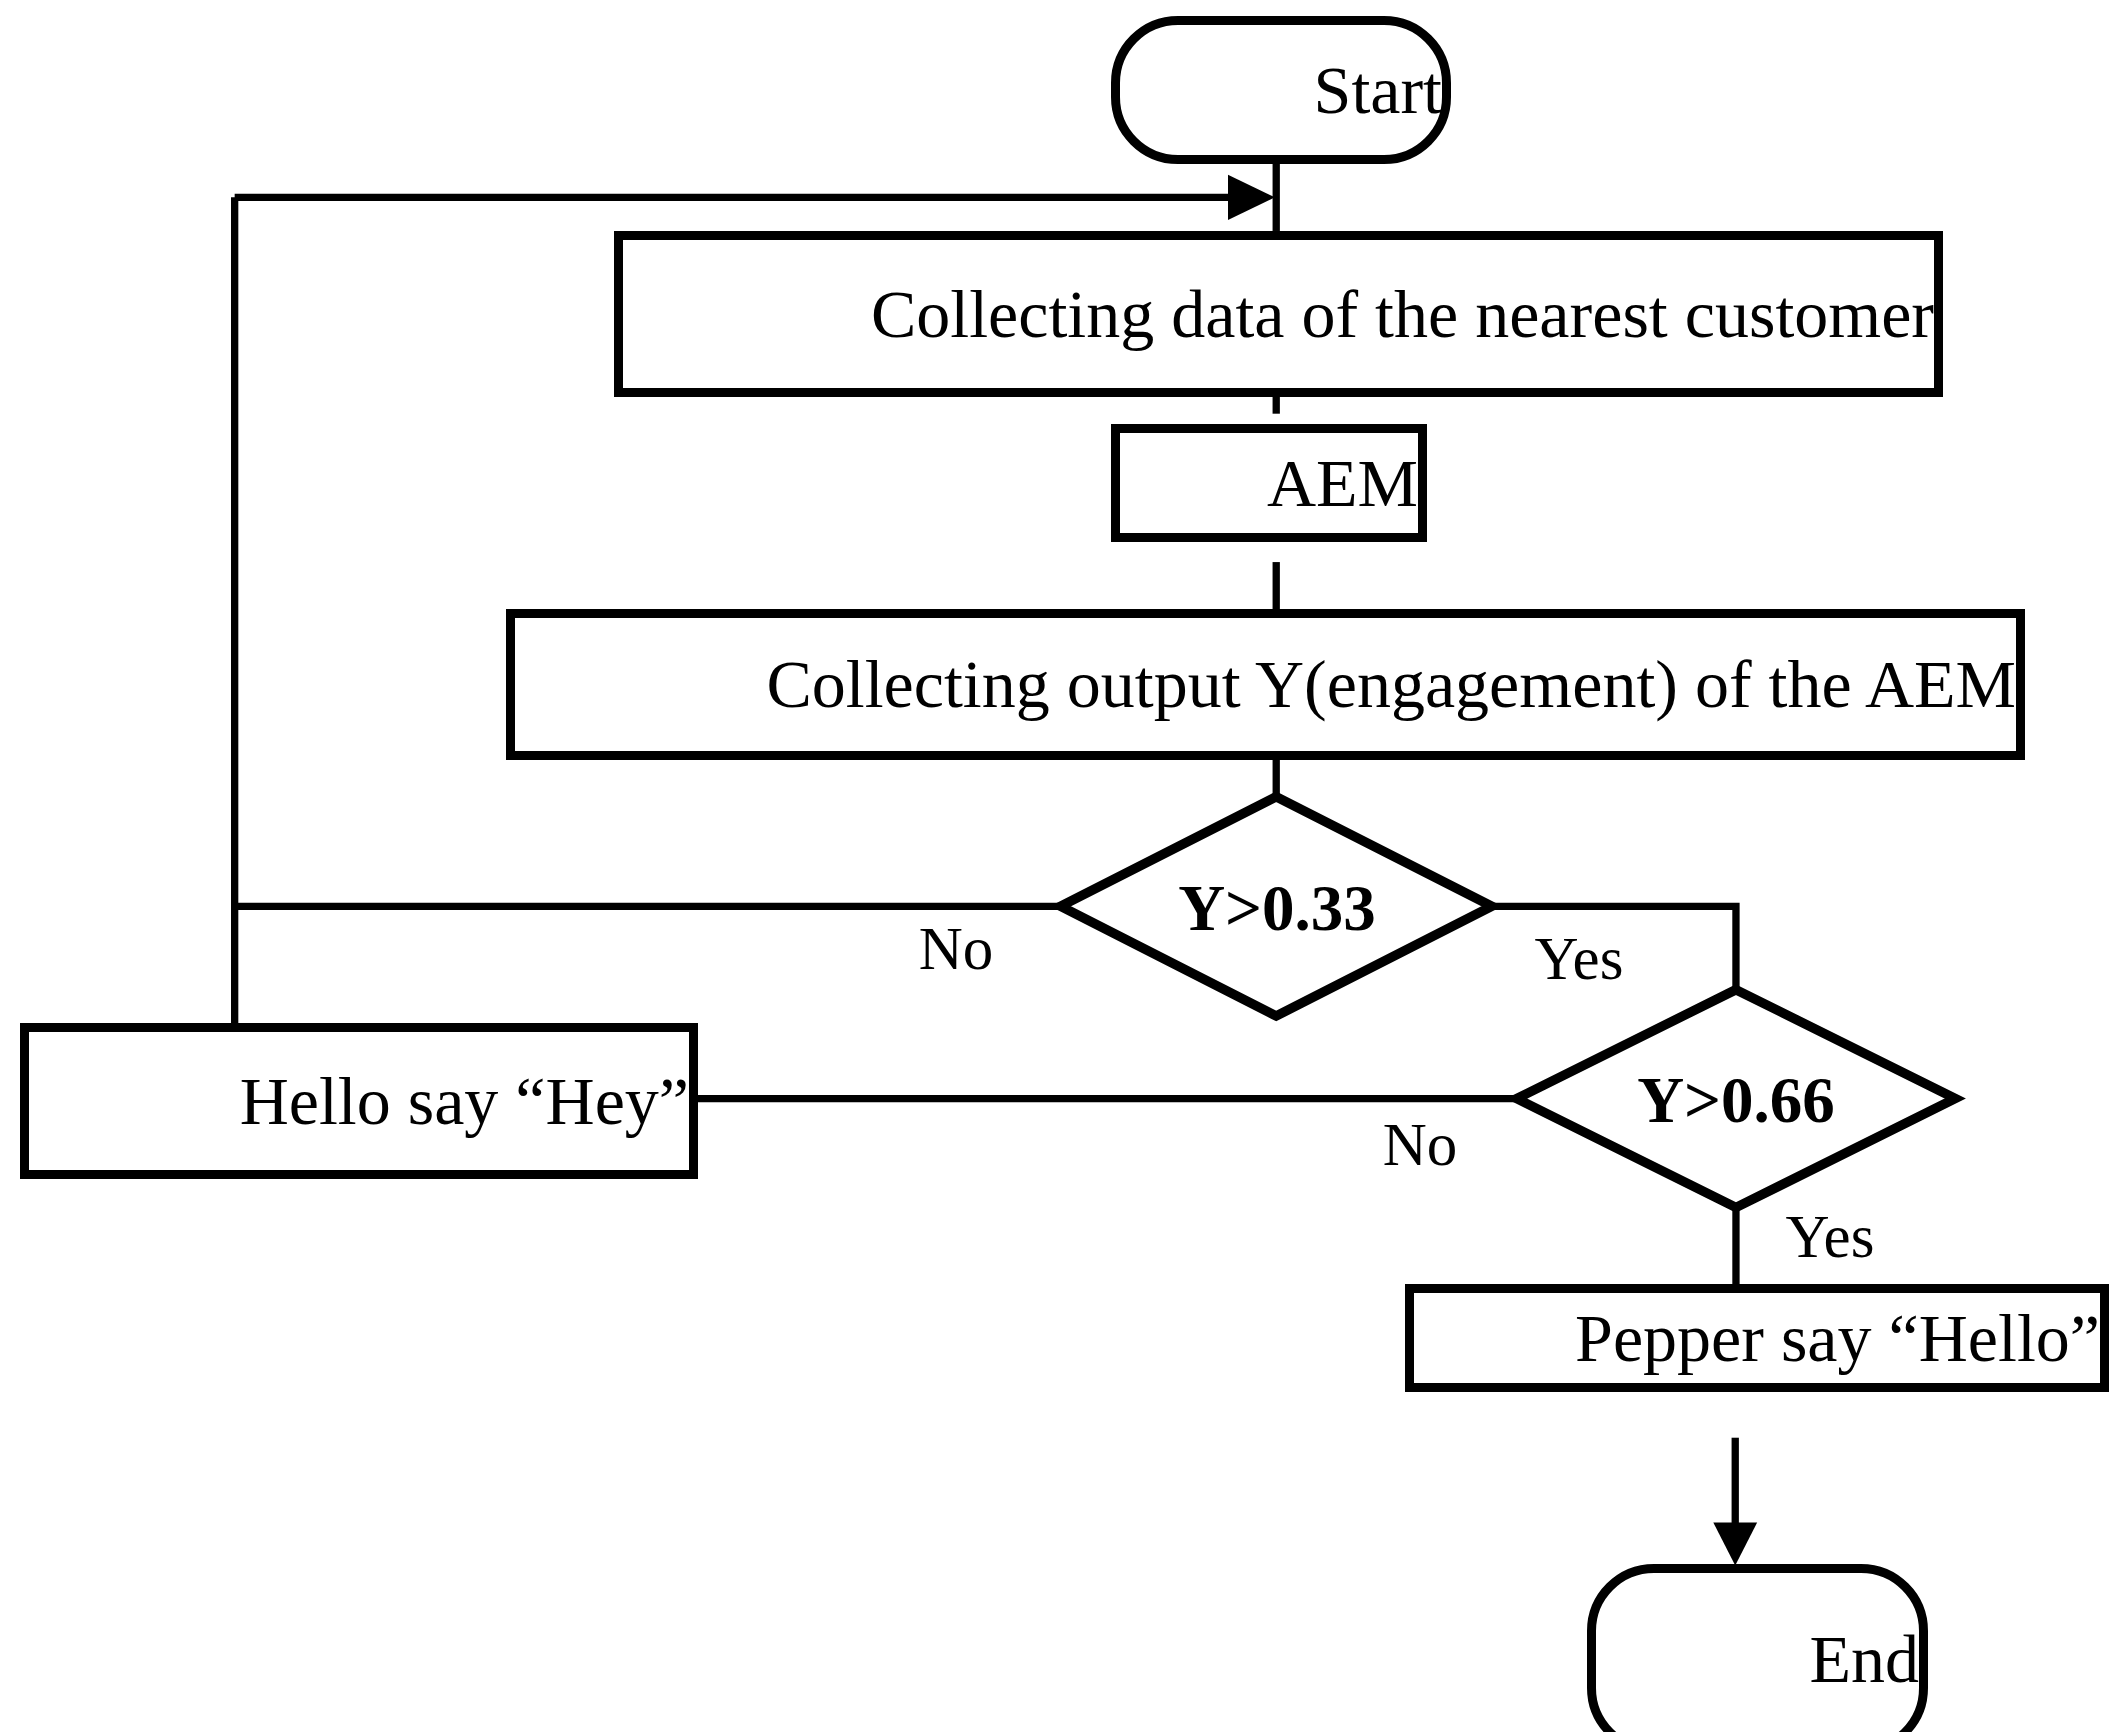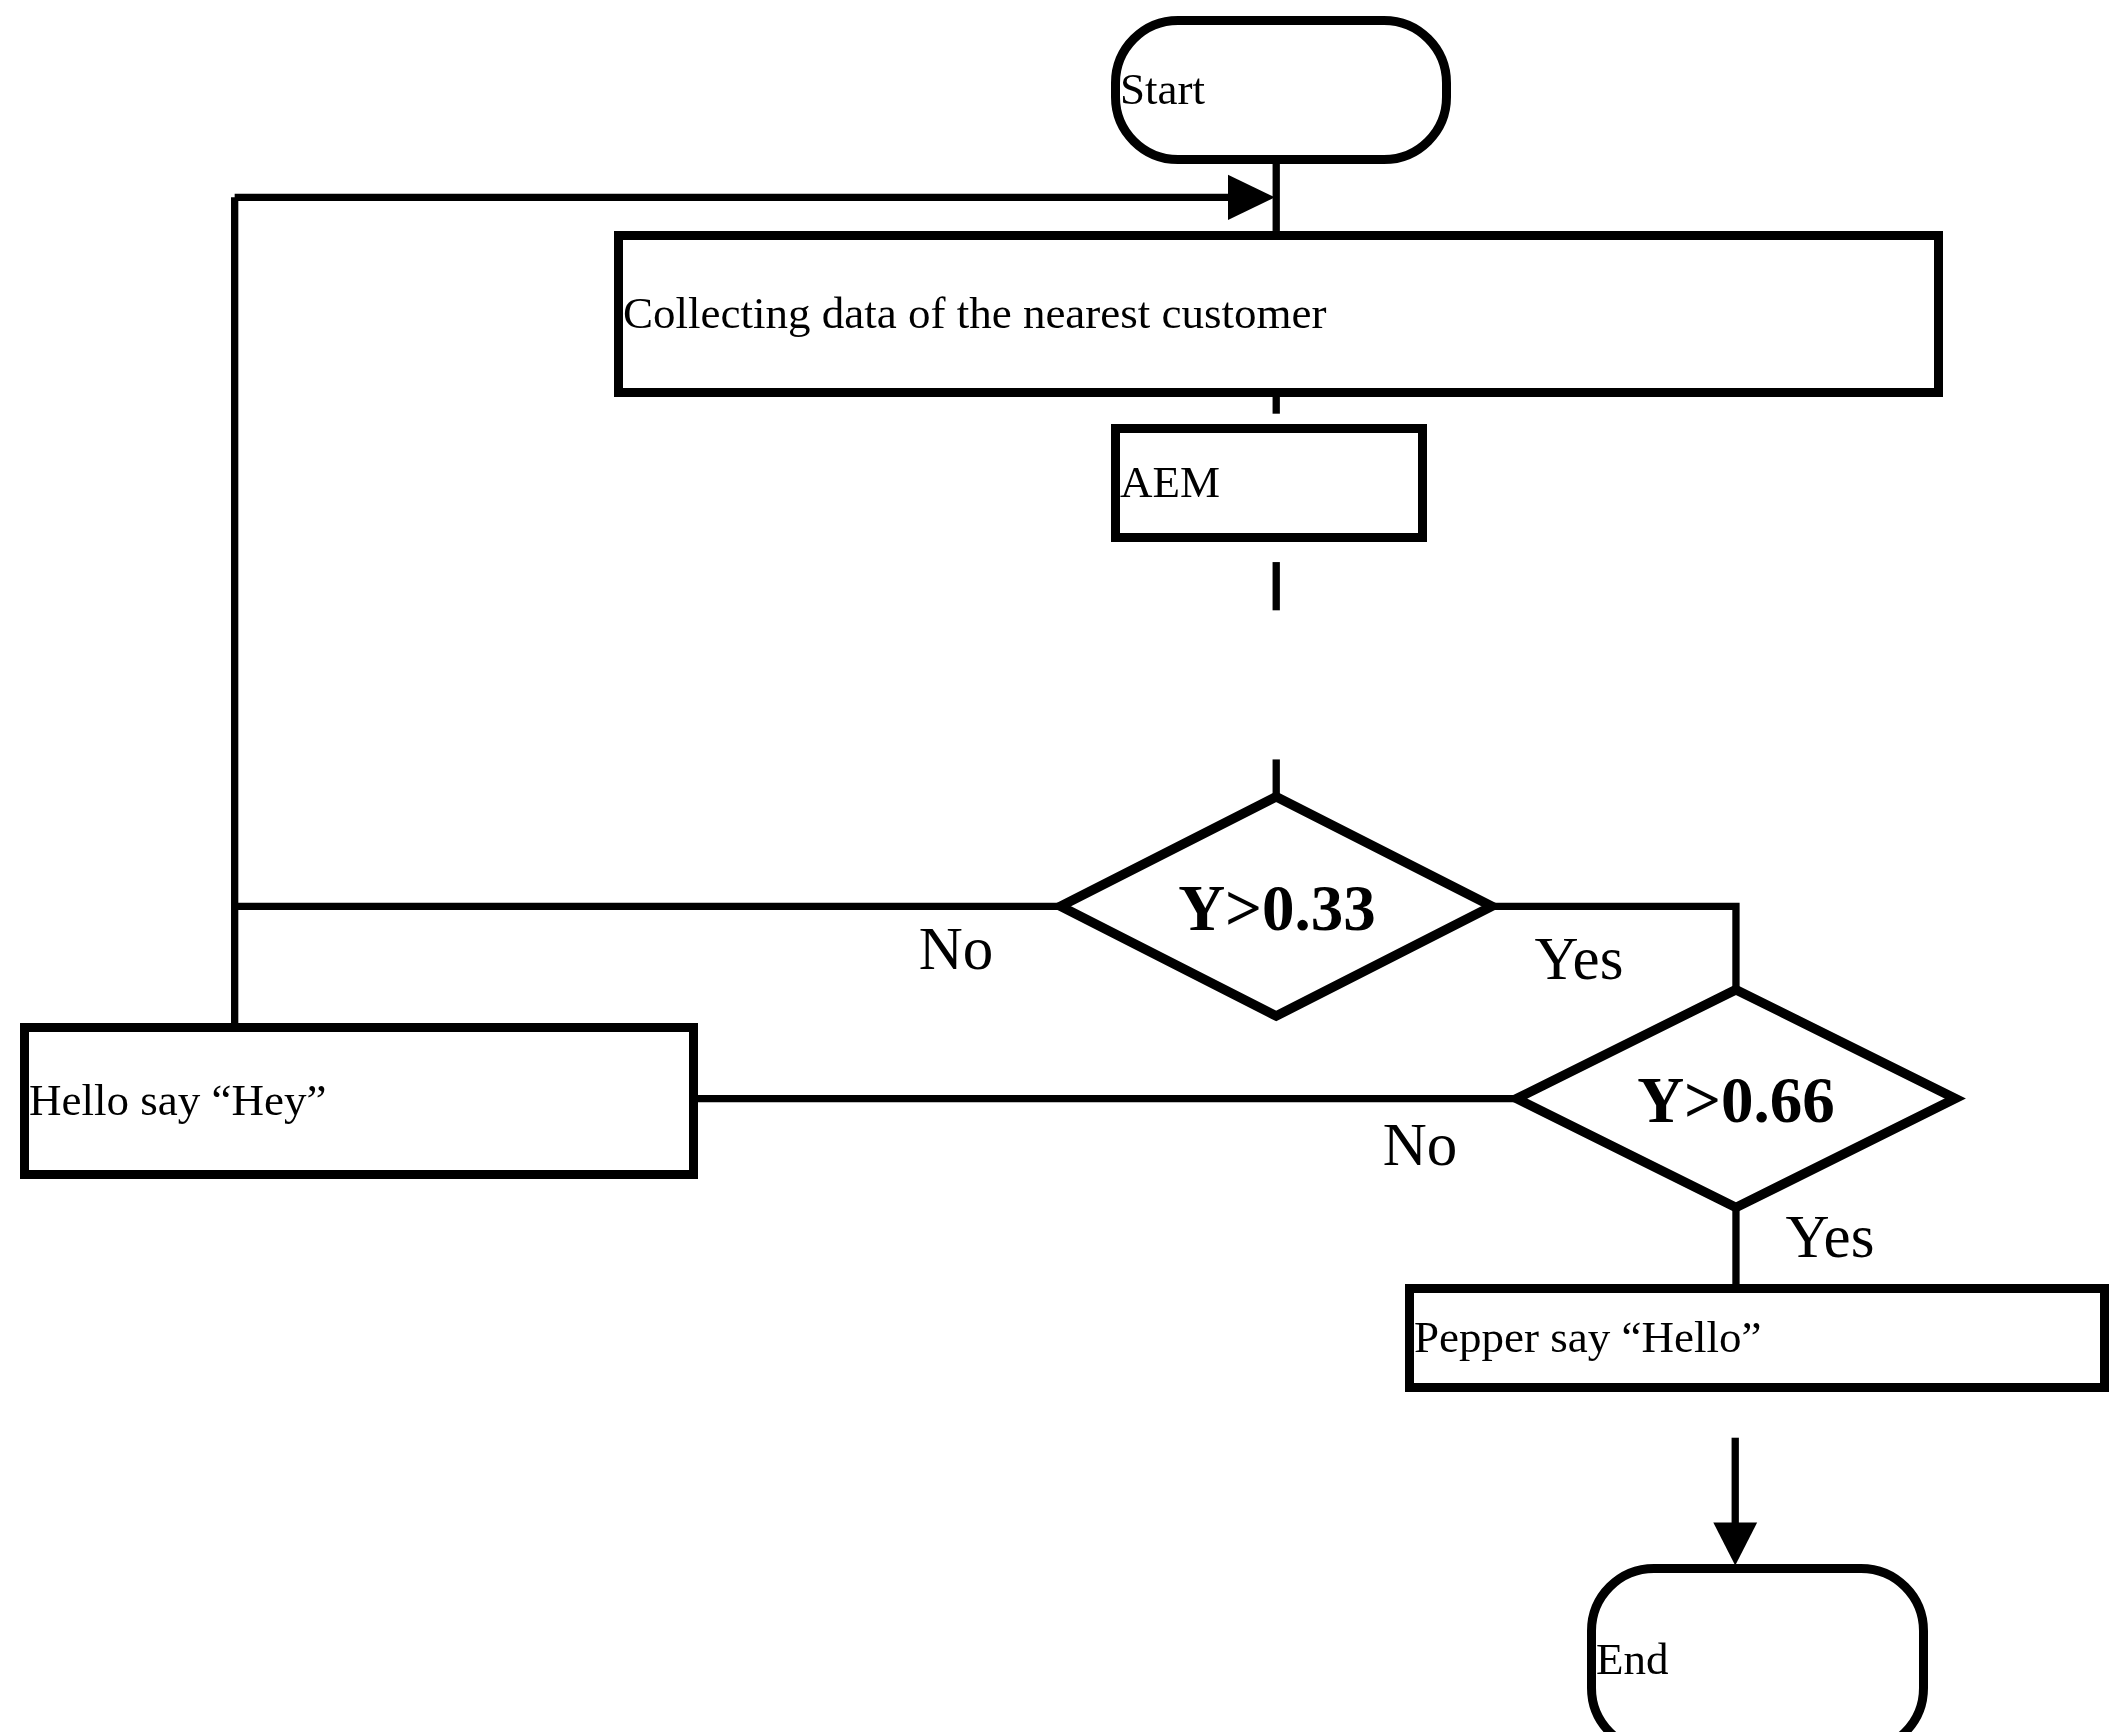--- a/index.html
+++ b/index.html
@@ -37,23 +37,23 @@
     fill: #000000;
     stroke: none;
   }
   .node {
     position: absolute;
     box-sizing: border-box;
     background: #ffffff;
     border: 9.5px solid #000000;
     display: flex;
     align-items: center;
-    justify-content: flex-start;
+    justify-content: flex-end;
     text-align: center;
-    font-size: 45px;
+    font-size: 68px;
     line-height: 1.1;
     white-space: nowrap;
     font-family: Liberation Serif, serif;
   }
   .terminator {
     border-radius: 67px;
   }
   .diamond-label {
     position: absolute;
     transform: translate(-50%, -50%);
@@ -121,20 +121,23 @@
   </div>
 
   <div class="node" id="n-collect-data">
     <span>Collecting data of the nearest customer</span>
   </div>
 
   <div class="node" id="n-aem">
     <span>AEM</span>
   </div>
 
+  <div class="node" id="n-collect-output">
+    <span>Collecting output Y(engagement) of the AEM</span>
+  </div>
 
   <div class="node" id="n-pepper-hey">
     <span>Hello say “Hey”</span>
   </div>
 
   <div class="node" id="n-pepper-hello">
     <span>Pepper say “Hello”</span>
   </div>
 
   <div class="node terminator" id="n-end">

